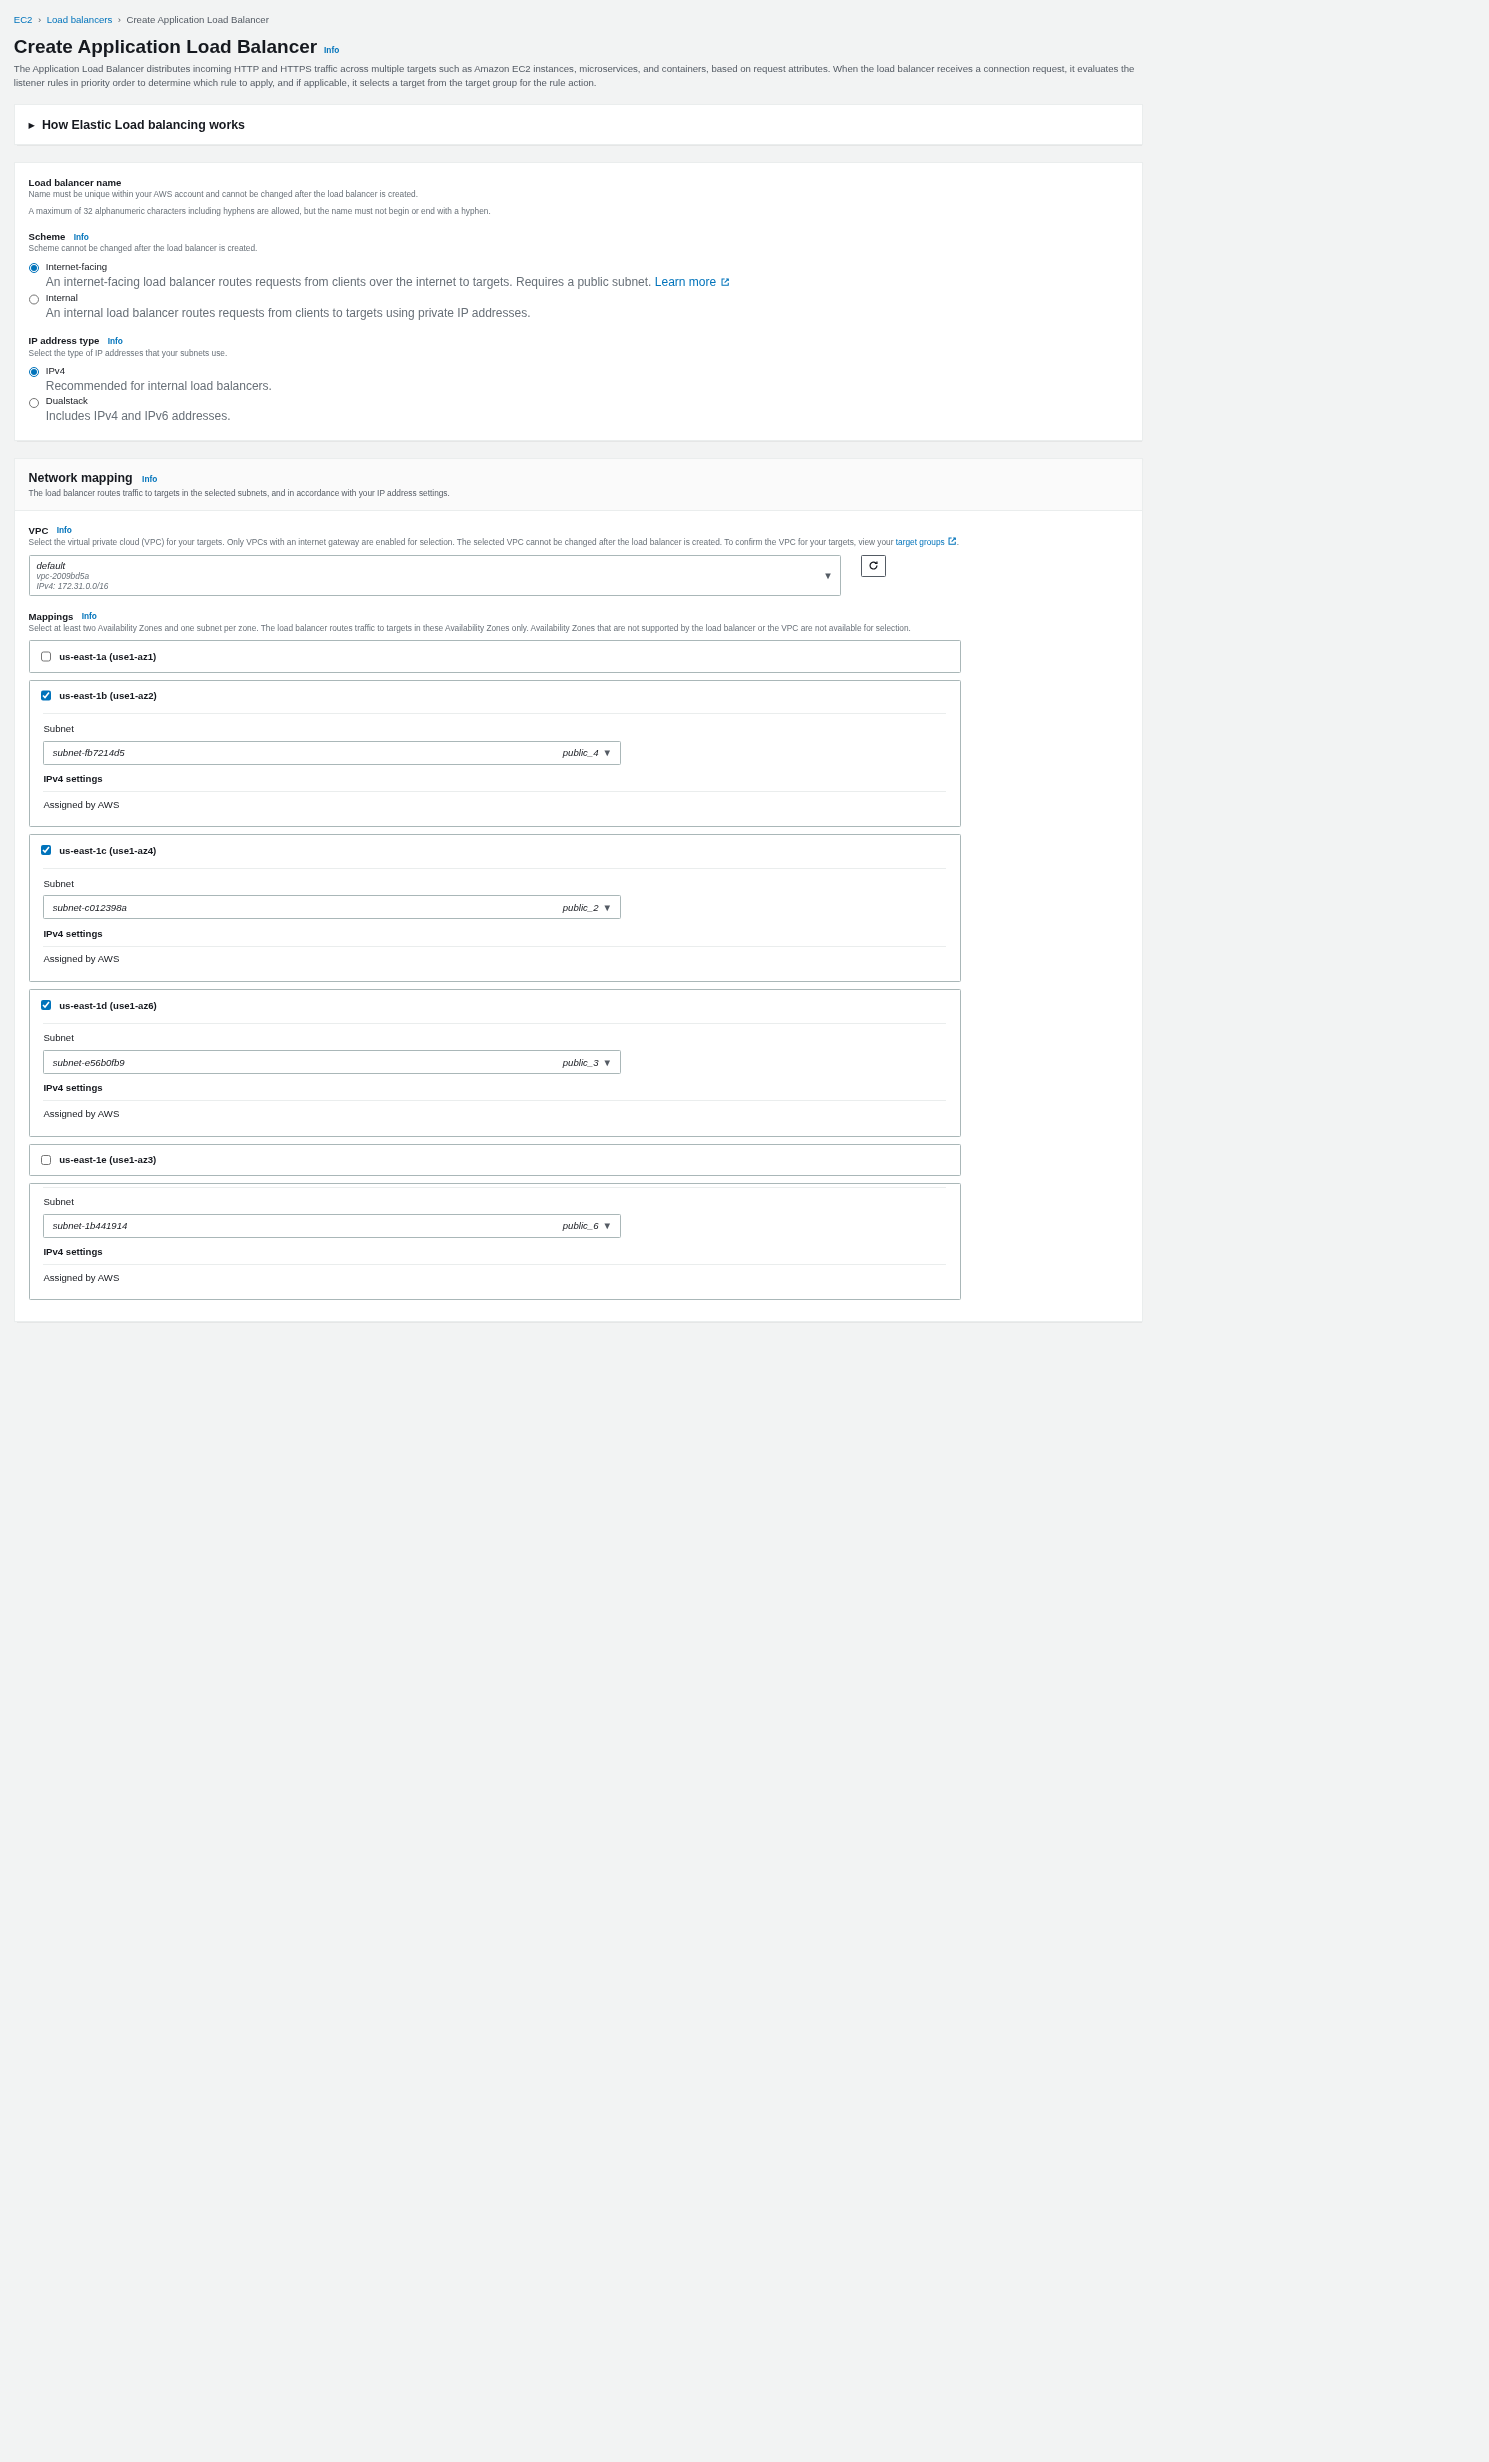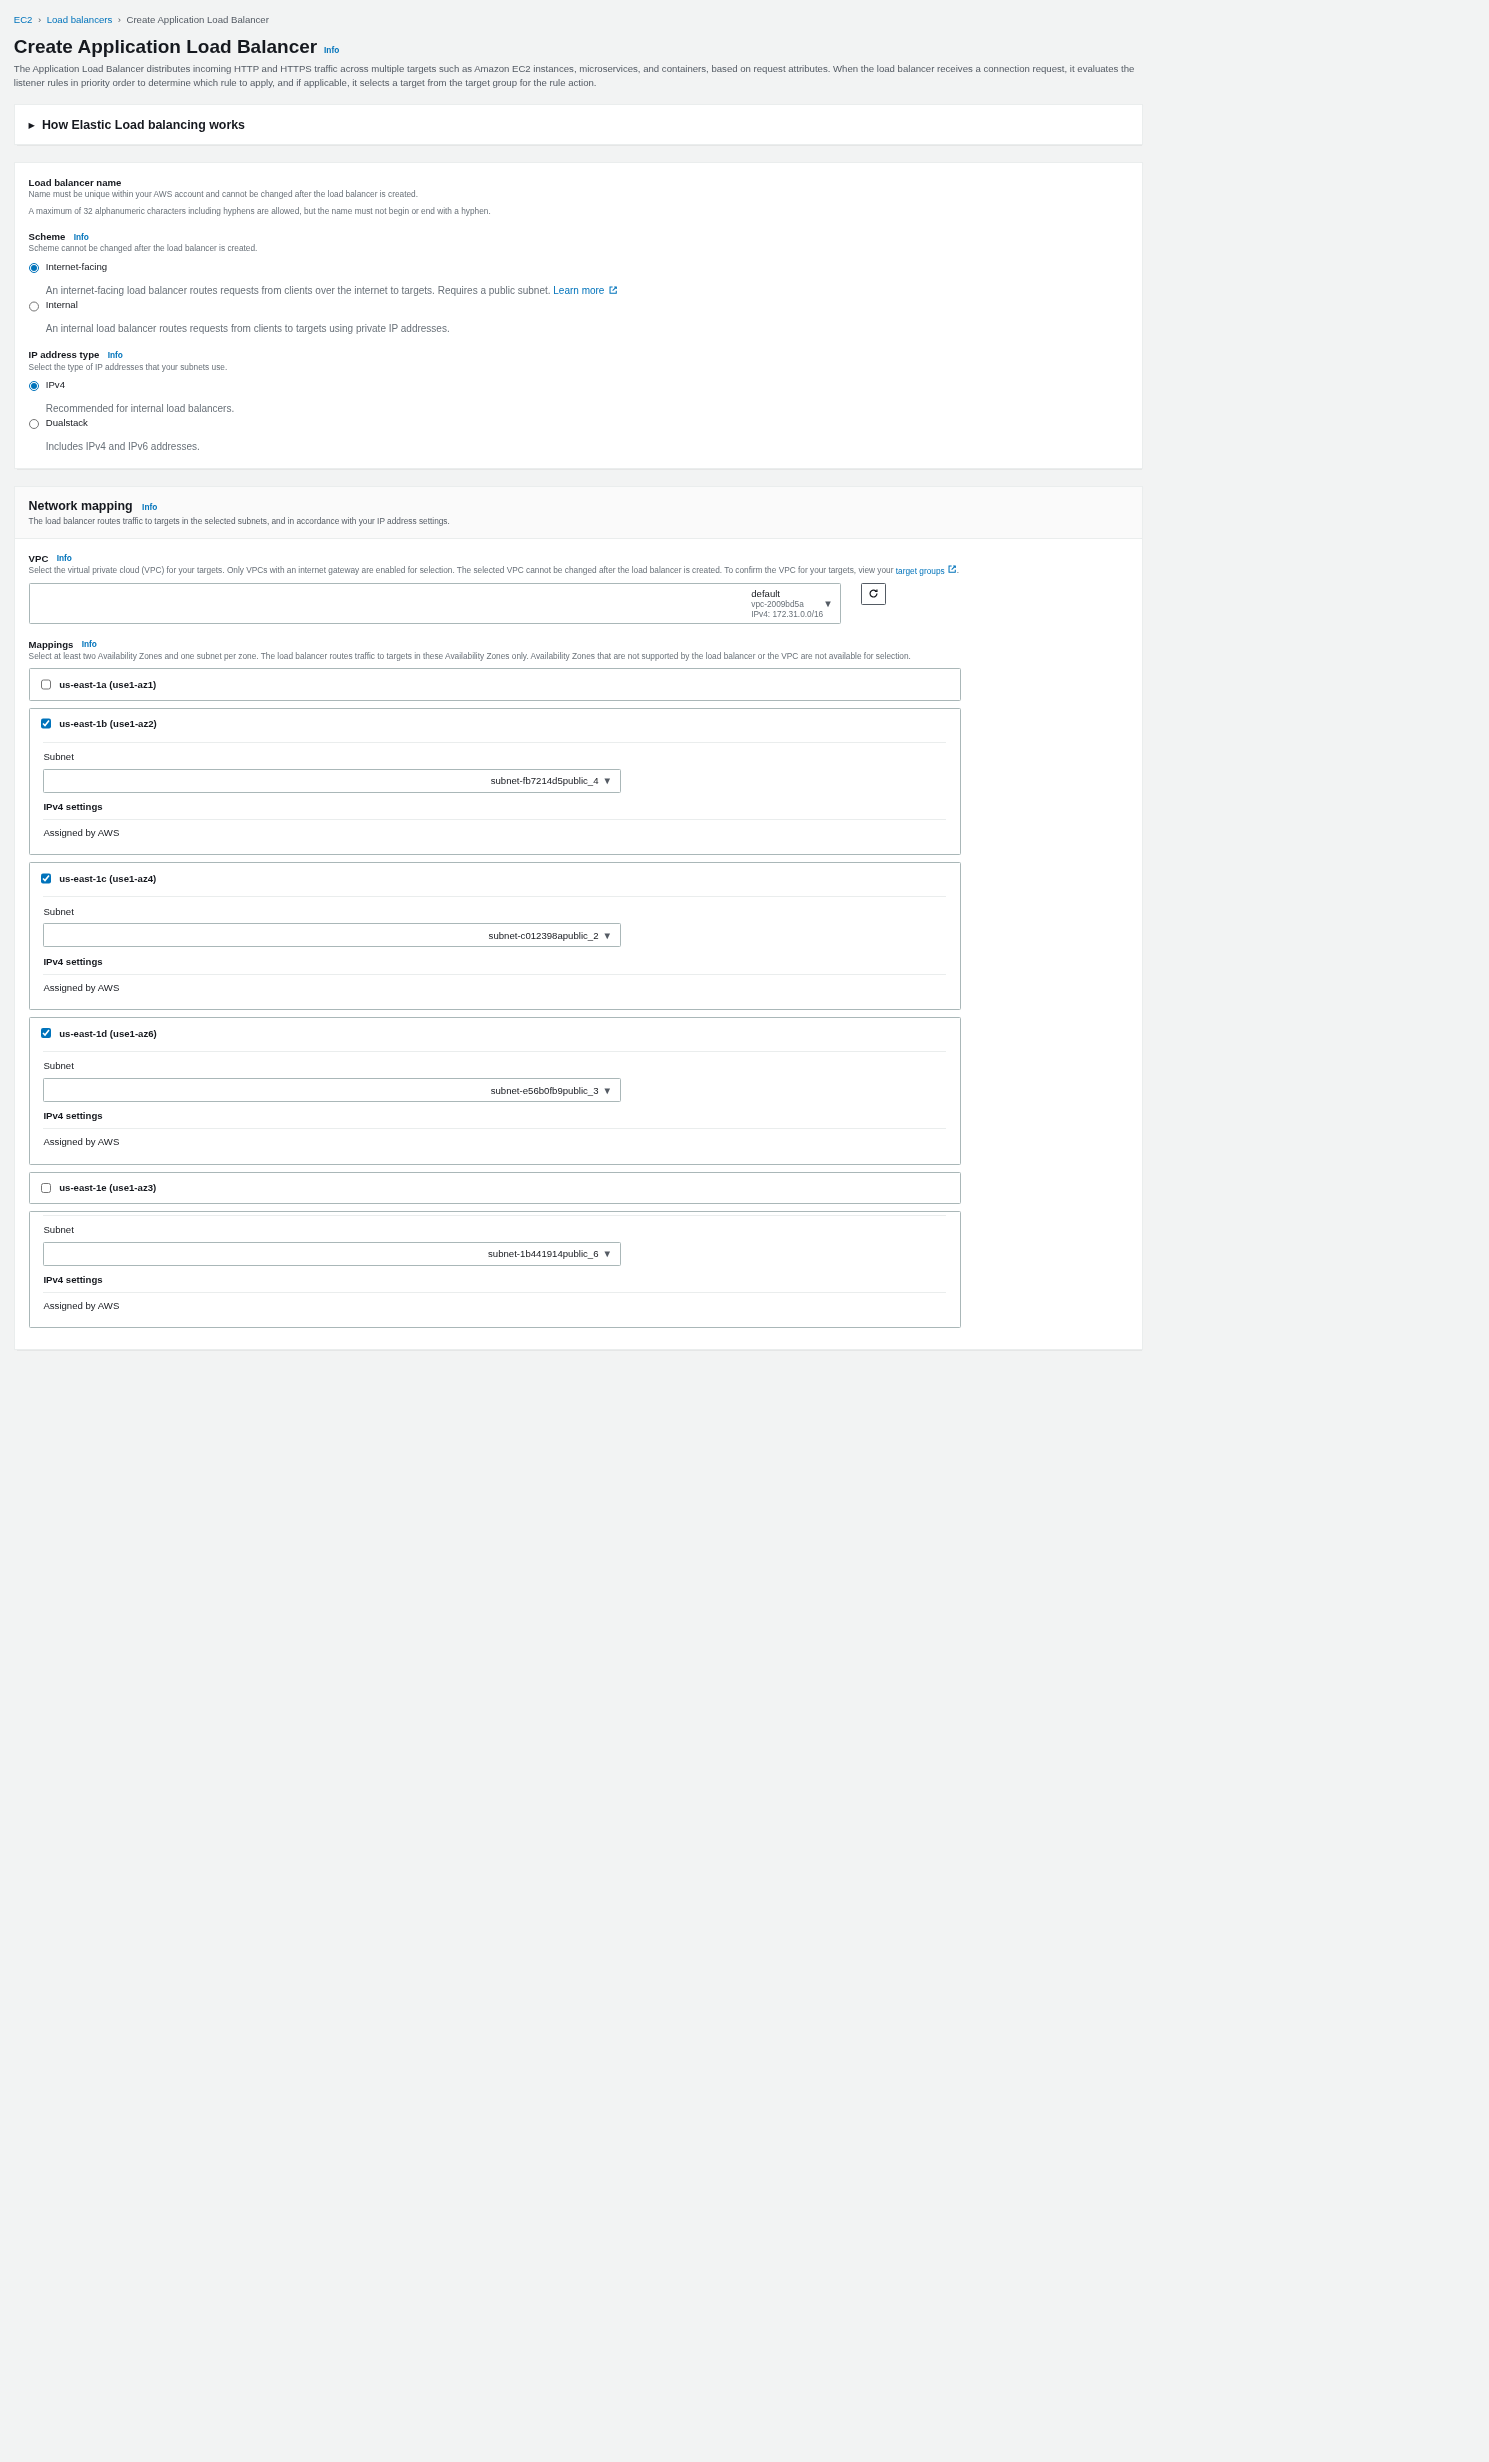--- a/index.html
+++ b/index.html
@@ -21,24 +21,24 @@
 .panel-header .sub { color: #545b64; font-size: 8.3px; margin-top: 2.8px; }
 .panel-body { padding: 13.8px; }
 .field { margin-bottom: 15px; }
 .field-label { font-weight: 700; font-size: 9.6px; margin-bottom: 1.4px; display: flex; align-items: center; gap: 8.3px; }
 .field-desc { color: #687078; font-size: 8.3px; margin-bottom: 5.5px; line-height: 1.4; }
 .field-constraint { color: #687078; font-size: 8.3px; margin-top: 4.1px; }
 input[type=text] { width: 100%; max-width: 812px; padding: 4.1px 5.5px; border: 0.7px solid #aab7b8; border-radius: 1.4px; font-size: 9.6px; }
 .radio-row { display: flex; align-items: flex-start; gap: 6.9px; margin-bottom: 2.8px; }
 .radio-row input[type=radio] { margin-top: 2.1px; accent-color: #0073bb; width: 10.3px; height: 10.3px; }
 .radio-row .rlabel { font-weight: 400; font-size: 9.6px; }
-.radio-row .rdesc { color: #687078; font-size: 10px; margin-top: 13px; }
+.radio-row .rdesc { color: #687078; font-size: 12px; margin-top: 3px; }
 .ext-icon { display: inline-block; vertical-align: middle; margin-left: 1.4px; }
 .vpc-row { display: flex; gap: 20.6px; align-items: flex-start; }
-.select-box { border: 0.7px solid #aab7b8; border-radius: 1.4px; background: #fff; padding: 4.1px 6.9px; display: flex; justify-content: flex-end; align-items: center; cursor: pointer; }
+.select-box { border: 0.7px solid #aab7b8; border-radius: 1.4px; background: #fff; padding: 4.1px 6.9px; display: flex; justify-content: space-between; align-items: center; cursor: pointer; font-style: italic; }
 .select-box .caret { color: #545b64; }
 .vpc-select { width: 812px; max-width: 100%; }
 .vpc-main { font-size: 9.6px; }
 .vpc-sub { font-size: 8.3px; color: #687078; }
 .refresh-btn { border: 0.7px solid #545b64; background: #fff; border-radius: 1.4px; width: 25px; height: 22px; display: flex; align-items: center; justify-content: center; cursor: pointer; }
 .mappings-wrap { width: 932px; max-width: 100%; }
 .az-box { border: 0.7px solid #aab7b8; border-radius: 1.4px; margin-bottom: 6.9px; }
 .az-header { padding: 9.6px 11px; display: flex; align-items: center; gap: 8.3px; }
 .az-header input[type=checkbox] { width: 10.3px; height: 10.3px; accent-color: #0073bb; }
 .az-header .az-name { font-weight: 700; font-size: 9.6px; }

